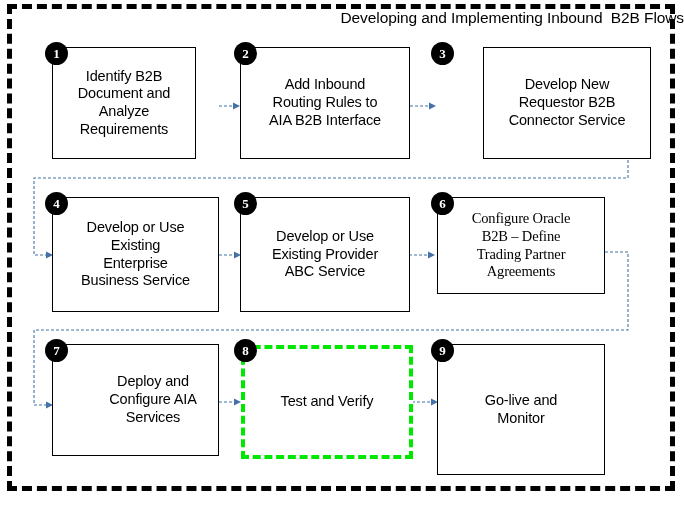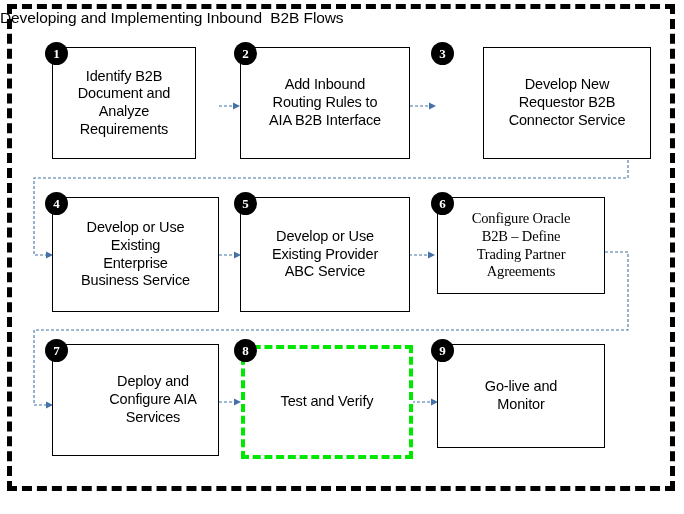--- a/index.html
+++ b/index.html
@@ -29,21 +29,21 @@
     border: 5px dashed #000000;
     background: transparent;
   }
 
   
   .diagram-title {
     position: absolute;
     left: 0px;
     top: 9px;
     width: 684px;
-    text-align: left;
+    text-align: right;
     font-size: 15.5px;
     color: #000000;
     letter-spacing: -0.1px;
     white-space: pre;
   }
 
   
   .node {
     position: absolute;
     box-sizing: border-box;
@@ -198,21 +198,21 @@
   <div class="node" style="left:52px; top:344px; width:167px; height:112px;padding-left:35px;">
     <div class="node-label">Deploy and
 Configure AIA
 Services</div>
   </div>
 
   <div class="node dashed-green" style="left:241px; top:345px; width:172px; height:114px;">
     <div class="node-label">Test and Verify</div>
   </div>
 
-  <div class="node" style="left:437px; top:344px; width:168px; height:104px;">
+  <div class="node" style="left:437px; top:344px; width:168px; height:131px;">
     <div class="node-label">Go-live and
 Monitor</div>
   </div>
 
   <div class="badge" style="left:45px; top:42px;">1</div>
   <div class="badge" style="left:234px; top:42px;">2</div>
   <div class="badge" style="left:431px; top:42px;">3</div>
 
   <div class="badge" style="left:45px; top:192px;">4</div>
   <div class="badge" style="left:234px; top:192px;">5</div>

